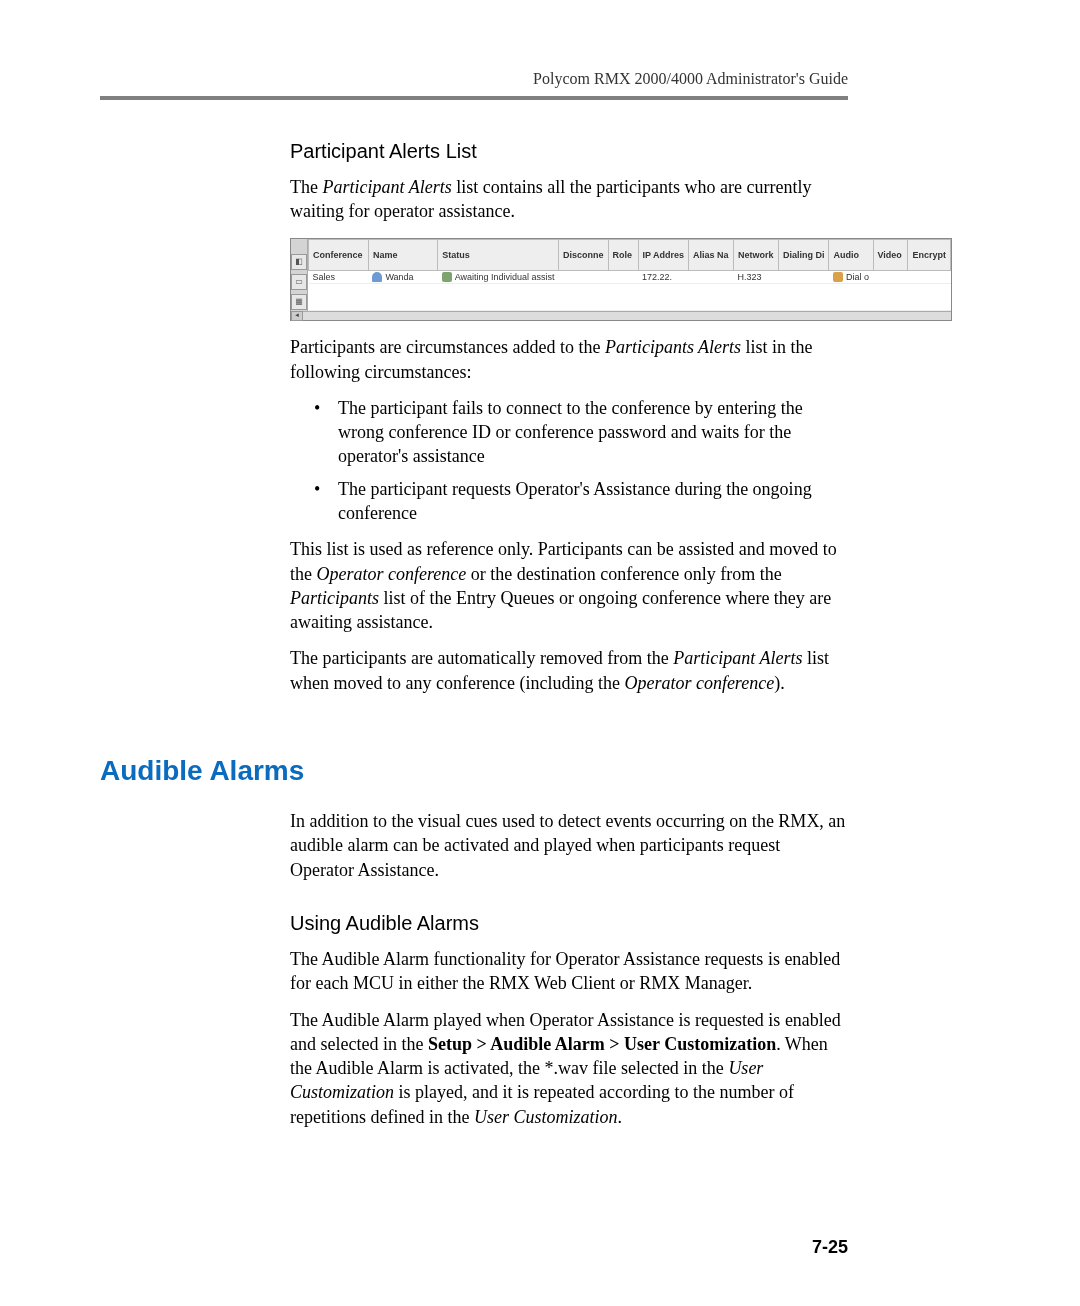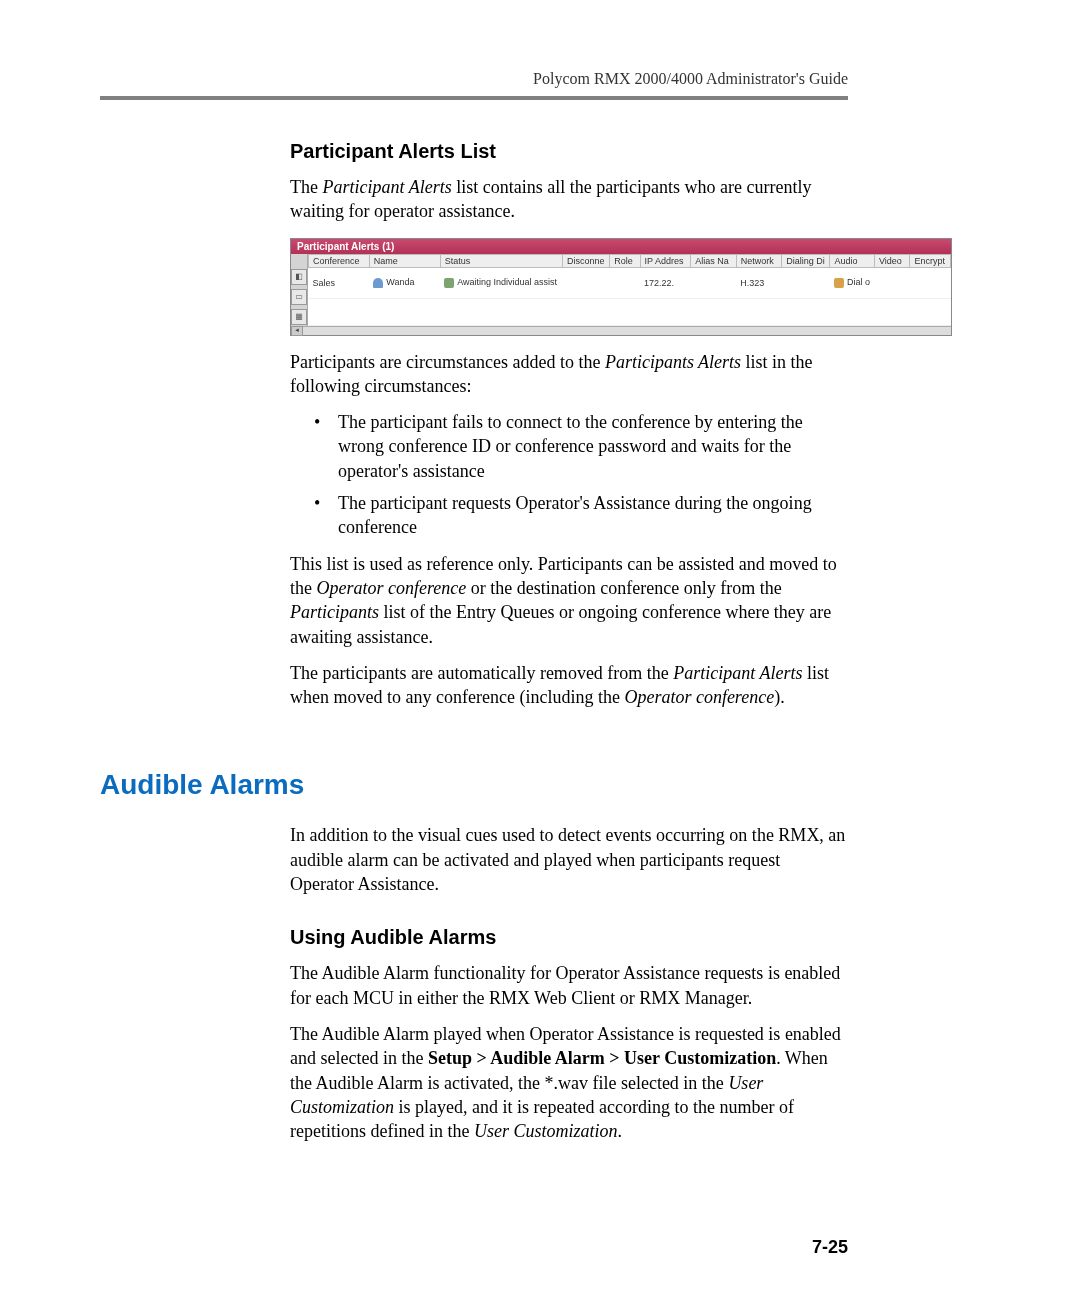--- a/index.html
+++ b/index.html
@@ -25,21 +25,21 @@
   .header-rule {
     border: none;
     border-top: 4px solid #808080;
     margin: 0 0 40px 0;
   }
   .content {
     margin-left: 190px;
   }
   .sub-heading {
     font-family: Arial, Helvetica, sans-serif;
-    font-weight: bold;
+    font-weight: normal;
     font-size: 20px;
     color: #000;
     margin: 30px 0 12px 0;
   }
   p {
     font-size: 18px;
     line-height: 1.35;
     margin: 12px 0;
   }
   ul.bullets {
@@ -114,23 +114,23 @@
   }
   .alerts-table {
     flex: 1;
     border-collapse: collapse;
     width: 100%;
     background: #fff;
   }
   .alerts-table th {
     background: #eee;
     border: 1px solid #bbb;
-    font-weight: normal;
+    font-weight: bold;
     text-align: left;
-    padding: 1px 4px;
+    padding: 10px 4px;
     font-size: 9px;
     color: #333;
     white-space: nowrap;
     overflow: hidden;
   }
   .alerts-table td {
     border-bottom: 1px solid #eee;
     padding: 1px 4px;
     font-size: 9px;
     color: #333;
@@ -181,21 +181,20 @@
   <hr class="header-rule">
 
   <div class="content">
     <div class="sub-heading">Participant Alerts List</div>
 
     <p>
       <span>The </span><span class="italic">Participant Alerts</span><span> list contains all the participants who are currently waiting for operator assistance.</span>
     </p>
 
     <div class="alerts-shot">
-      <div class="alerts-title">Participant Alerts (1)</div>
       <div class="alerts-body">
         <div class="alerts-side">
           <div class="sidebtn">◧</div>
           <div class="sidebtn">▭</div>
           <div class="sidebtn">▦</div>
         </div>
         <table class="alerts-table">
           <colgroup>
             <col style="width:60px">
               <col style="width:70px">

